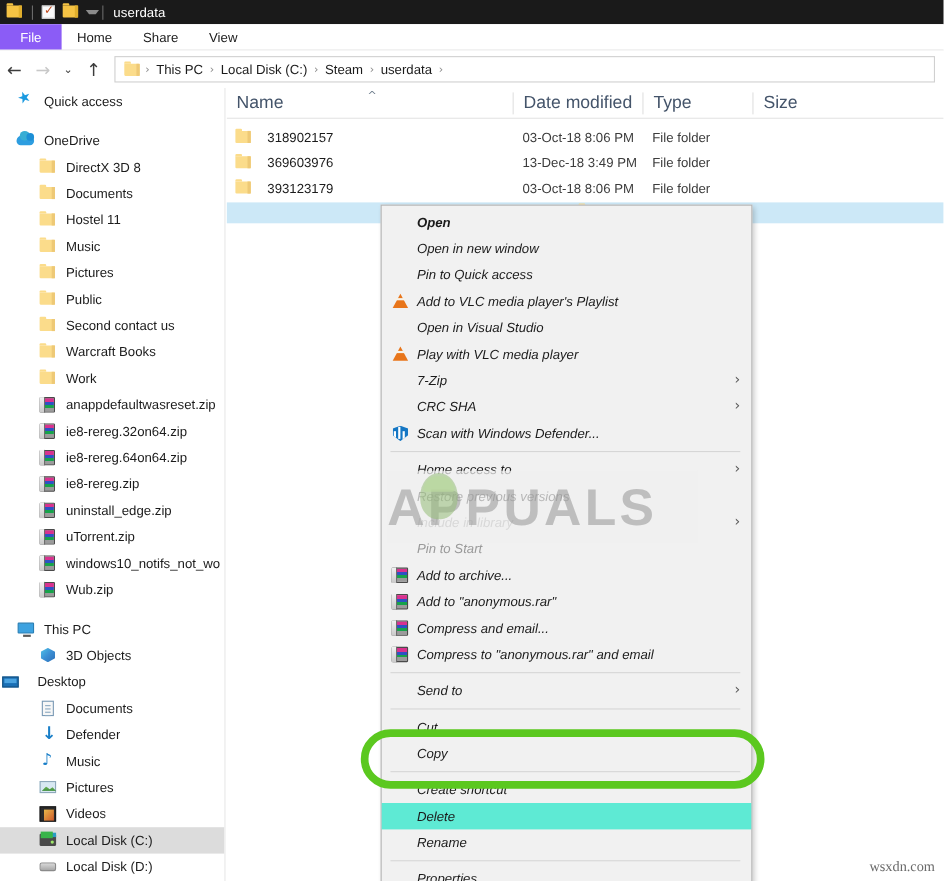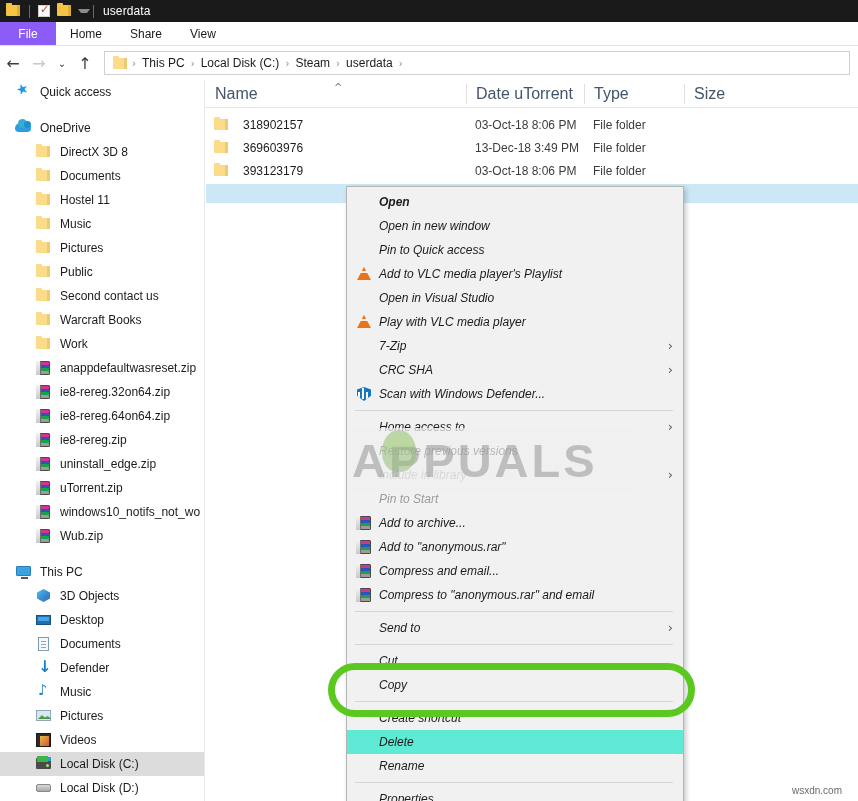--- a/index.html
+++ b/index.html
@@ -369,23 +369,23 @@
     background: rgba(150,190,120,.55);
     border-radius: 50% 50% 45% 45%;
   }
   .wm-mascot::after {
     content: ""; position: absolute; left: 3px; top: 3px;
     width: 28px; height: 14px;
     background: rgba(186,216,160,.8);
     border-radius: 14px 14px 2px 2px;
   }
   .wm-wsxdn {
-    position: absolute; right: 16px; bottom: 5px;
-    font-size: 10px; color: #6a6a6a;
-    font-family: Liberation Sans, sans-serif;
+    position: absolute; right: 8px; bottom: 5px;
+    font-size: 13px; color: #6a6a6a;
+    font-family: Liberation Serif, serif;
     z-index: 50;
   }
 </style>
 </head>
 <body>
 
 <div id="app">
 
   <div class="titlebar">
     <div class="tb-icon">
@@ -551,21 +551,21 @@
           <span class="ic-pc"></span>
         </span>
         <span class="lbl">This PC</span>
       </div>
       <div class="side-item" style="padding-left: 34px;">
         <span class="side-ico">
           <span class="ic-3d"></span>
         </span>
         <span class="lbl">3D Objects</span>
       </div>
-      <div class="side-item" style="padding-left: 34px;">
+      <div class="side-item" style=" gap: 8px;">
         <span class="side-ico">
           <span class="ic-desktop"></span>
         </span>
         <span class="lbl">Desktop</span>
       </div>
       <div class="side-item" style="padding-left: 34px;">
         <span class="side-ico">
           <span class="ic-doc"></span>
         </span>
         <span class="lbl">Documents</span>
@@ -600,21 +600,21 @@
         <span class="side-ico">
           <span class="ic-disk2"></span>
         </span>
         <span class="lbl">Local Disk (D:)</span>
       </div>
     </div>
 
   <div class="filepane">
     <div class="colhead">
       <div class="col" style="width:260px">Name</div>
-      <div class="col" style="width:118px">Date uTorrent</div>
+      <div class="col" style="width:118px">Date modified</div>
       <div class="col" style="width:100px">Type</div>
       <div class="col" style="width:84px">Size</div>
       <div class="sort-arrow">^</div>
     </div>
     <div id="rows">
         <div class="frow" style="margin-top: 7px;">
           <span class="frow-ico">
             <span class="ic-folder"></span>
           </span>
           <span class="fcell name" style="width: 232px;">318902157</span>

